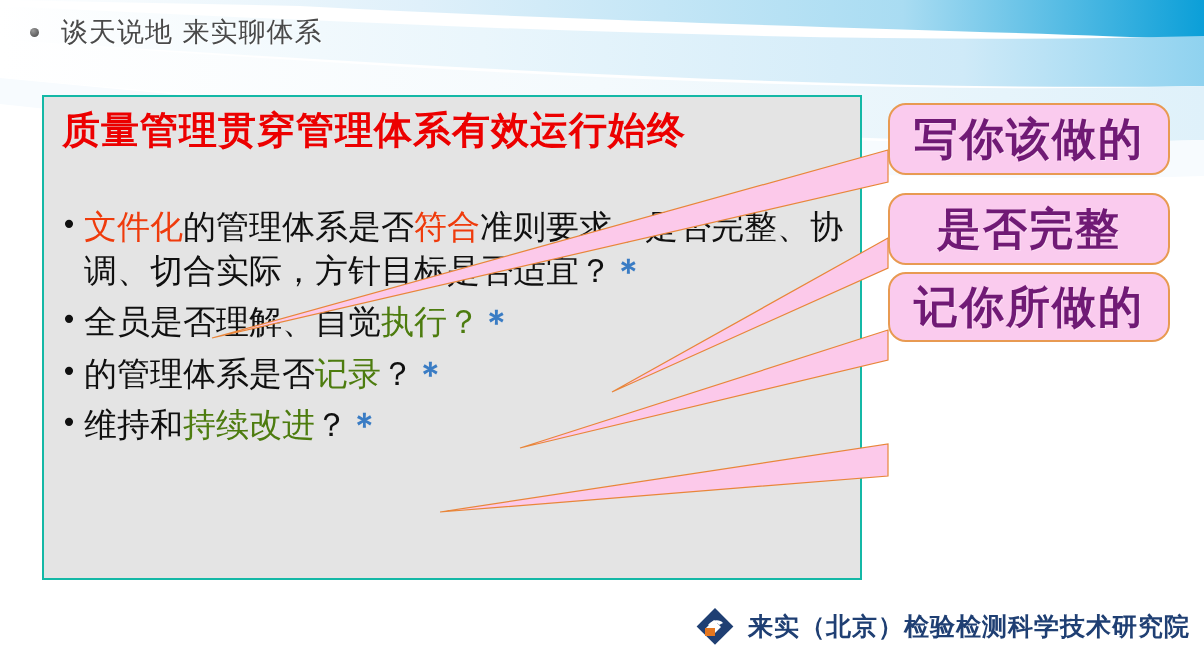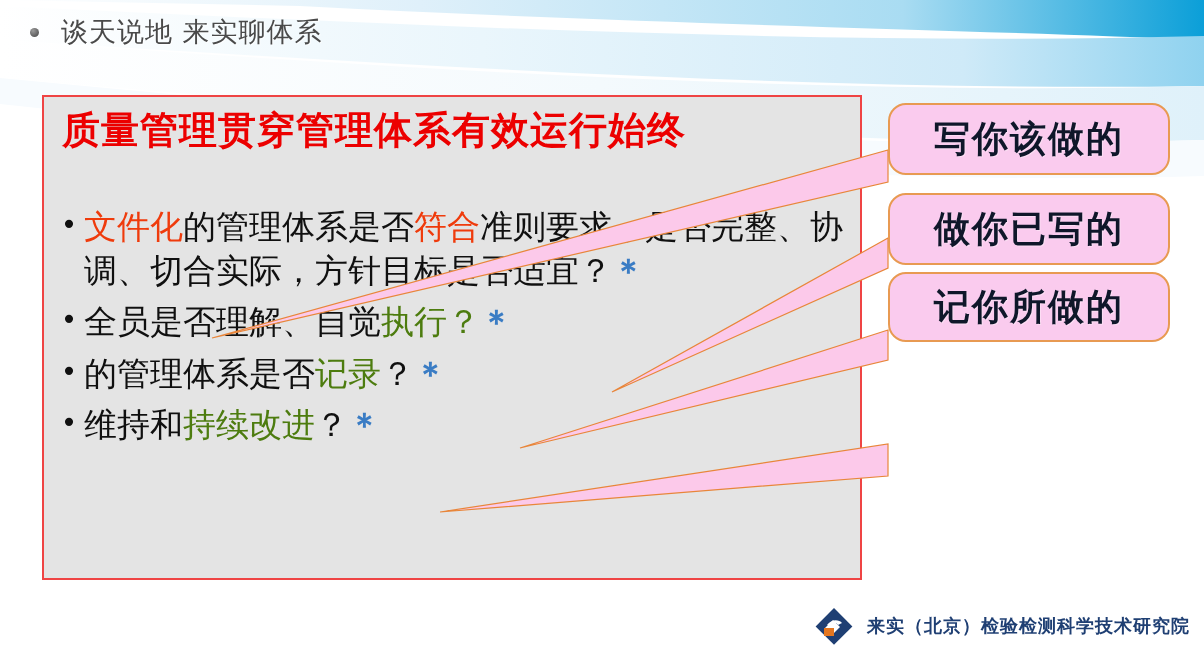--- a/index.html
+++ b/index.html
@@ -39,21 +39,21 @@
     font-size:27px;color:#4a4a4a;
     letter-spacing:1px;white-space:nowrap;
     text-shadow:1px 1px 0 rgba(255,255,255,.75);
   }
 
   
   #panel{
     position:absolute;left:42px;top:95px;
     width:820px;height:485px;
     background:#e4e4e4;
-    border:2px solid #ef4444;
+    border:2px solid #14b8a6;
     box-sizing:border-box;
     z-index:3;
   }
   #panel-title{
     position:absolute;left:18px;top:8px;width:790px;
     font-family:"DejaVu Sans","Liberation Sans",sans-serif;
     font-weight:bold;font-size:38px;color:#ec0000;
     letter-spacing:1px;white-space:nowrap;
   }
   #bullets{
@@ -80,40 +80,40 @@
     position:absolute;z-index:5;
     background:#f9c6e8;
     background:#facbee;
     border:2px solid #e89a52;
     border-radius:18px;
     box-sizing:border-box;
     display:flex;align-items:center;justify-content:center;
   }
   .callout .ctext{
     font-family:"DejaVu Sans","Liberation Sans",sans-serif;
-    font-weight:bold;font-size:36px;
-    color:#0f172a;
+    font-weight:bold;font-size:44px;
+    color:#701a75;
     letter-spacing:2px;white-space:nowrap;
     text-shadow:1px 1px 0 rgba(255,255,255,.35);
   }
 
   
   #tails{
     position:absolute;left:0;top:0;width:1204px;height:657px;
     z-index:4;pointer-events:none;
   }
 
   
   #footer{
     position:absolute;right:14px;bottom:10px;
     display:flex;align-items:center;gap:12px;z-index:6;
   }
   #footer .ftext{
     font-family:Liberation Mono, monospace;
-    font-weight:bold;font-size:18px;color:#1f3f73;
+    font-weight:bold;font-size:25px;color:#1f3f73;
     letter-spacing:1px;white-space:nowrap;
   }
 </style>
 </head>
 <body>
 
 <div id="slide">
 
   <svg id="bg-deco" viewBox="0 0 1204 200" preserveAspectRatio="none">
     <defs>
@@ -189,21 +189,21 @@
         </span>
       </div>
 
     </div>
   </div>
 
   <div class="callout" style="left:888px;top:103px;width:282px;height:72px;">
     <span class="ctext">写你该做的</span>
   </div>
   <div class="callout" style="left:888px;top:193px;width:282px;height:72px;">
-    <span class="ctext">做你已写的</span>
+    <span class="ctext">是否完整</span>
   </div>
   <div class="callout" style="left:888px;top:272px;width:282px;height:70px;">
     <span class="ctext">记你所做的</span>
   </div>
 
   <div id="footer">
     <svg width="42" height="42" viewBox="0 0 42 42">
       <rect x="21" y="3" width="26" height="26" transform="rotate(45 21 3)" fill="#1f3f73"></rect>
       <path d="M12 23 L20 15 L27 22 L19 30 Z" fill="#ffffff"></path>
       <rect x="11" y="23" width="10" height="8" fill="#e4761f"></rect>

